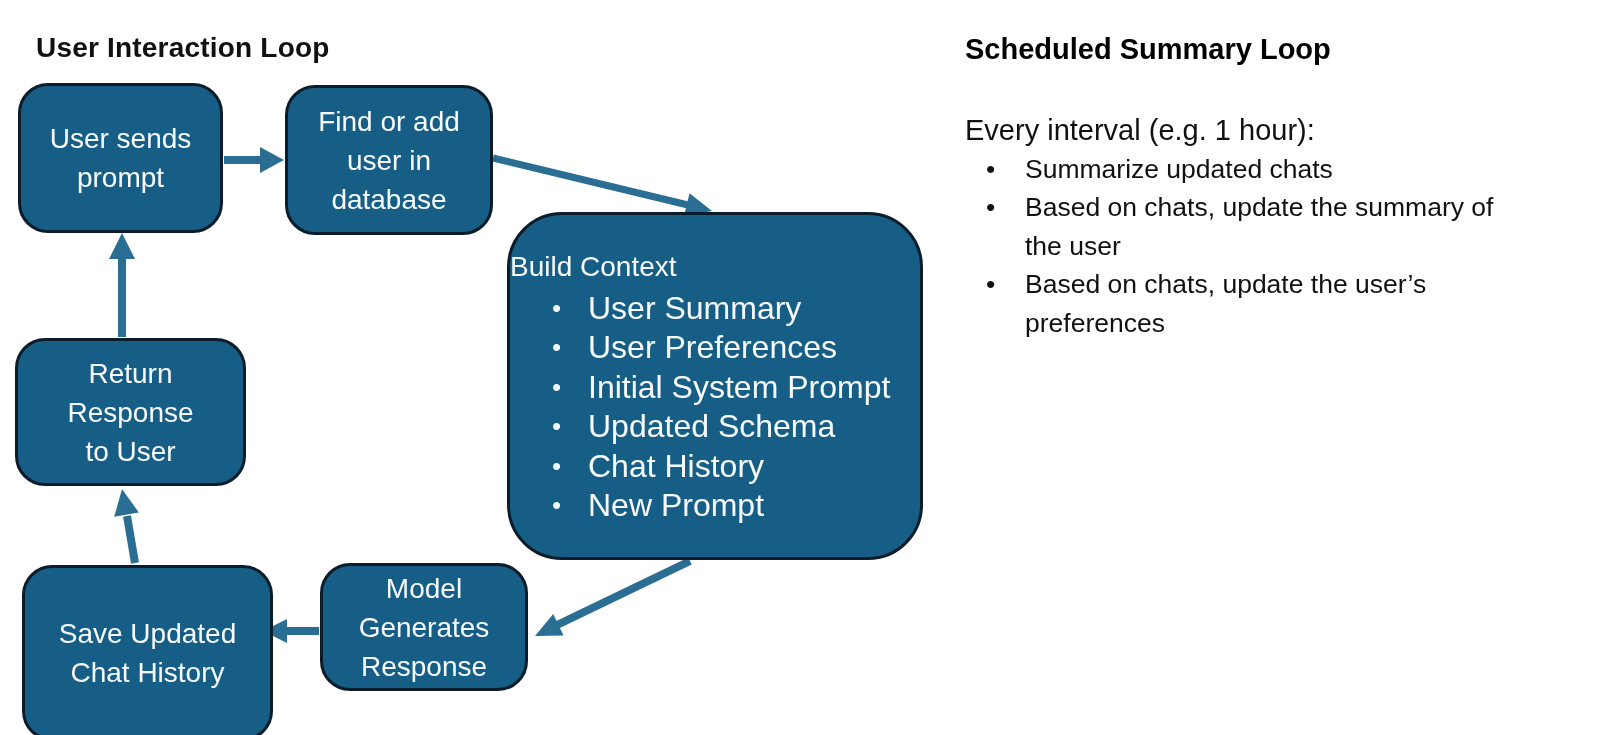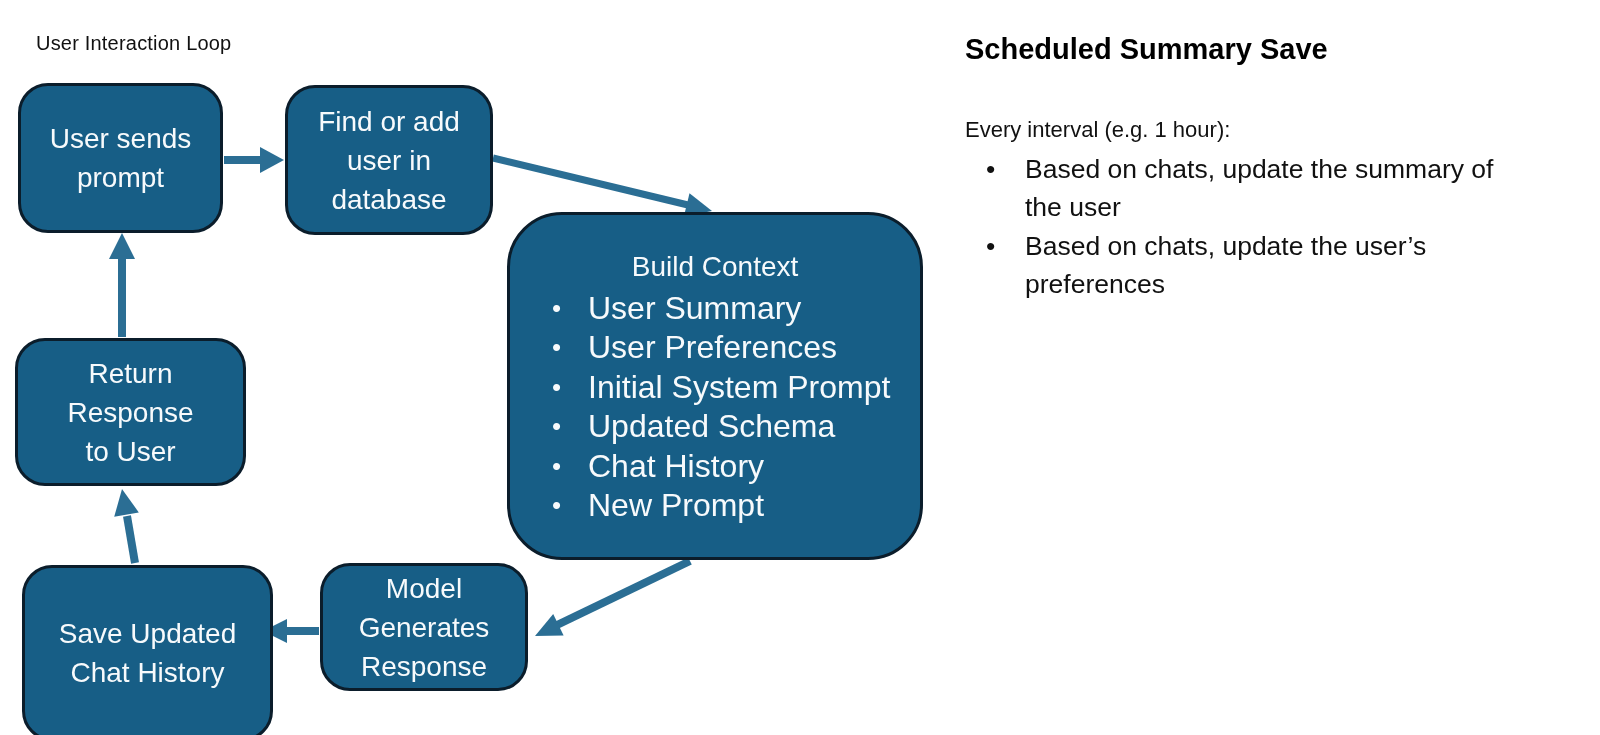--- a/index.html
+++ b/index.html
@@ -13,22 +13,22 @@
   *{box-sizing:border-box;margin:0;padding:0}
   html,body{background:var(--bg);font-family:"Liberation Sans",sans-serif;}
   .canvas{
     position:relative;
     width:1600px;height:735px;
     background:var(--bg);
     overflow:hidden;
   }
   .diagram-title{
     position:absolute;
-    font-weight:normal;
-    font-size:20px;
+    font-weight:bold;
+    font-size:28px;
     color:var(--ink);
     letter-spacing:.2px;
     white-space:nowrap;
   }
   #left-title{left:36px;top:32px;}
   
   .node{
     position:absolute;
     background:var(--node-fill);
     border:3px solid var(--node-border);
@@ -48,21 +48,21 @@
   .node.big{
     border-radius:55px;
     flex-direction:column;
     justify-content:center;
     align-items:stretch;
     text-align:left;
   }
   .bc-title{
     font-size:28px;
     line-height:39px;
-    text-align:center;
+    text-align:left;
     margin-bottom:3px;
   }
   .bc-list{list-style:none;}
   .bc-list li{
     position:relative;
     font-size:32px;
     line-height:39.5px;
     padding-left:78px;
   }
   .bc-list li::before{
@@ -83,21 +83,21 @@
     color:var(--ink);
   }
   .right-panel h2{
     font-size:29px;
     line-height:32px;
     font-weight:bold;
     color:#000;
   }
   .right-intro{
     margin-top:46px;
-    font-size:22px;
+    font-size:29px;
     line-height:38.5px;
   }
   .right-list{list-style:none;}
   .right-list li{
     position:relative;
     font-size:26.5px;
     line-height:38.5px;
     padding-left:60px;
     max-width:532px;
   }
@@ -175,21 +175,22 @@
 Chat History</span>
   </div>
 
   <div class="node" style="left:15px;top:338px;width:231px;height:148px">
     <span class="node-label">Return
 Response
 to User</span>
   </div>
 
   <div class="right-panel">
-    <h2>Scheduled Summary Save</h2>
+    <h2>Scheduled Summary Loop</h2>
     <p class="right-intro">Every interval (e.g. 1 hour):</p>
     <ul class="right-list">
+      <li>Summarize updated chats</li>
       <li>Based on chats, update the summary of the user</li>
       <li>Based on chats, update the user’s preferences</li>
     </ul>
   </div>
 
 </div>
 
 </body></html>

